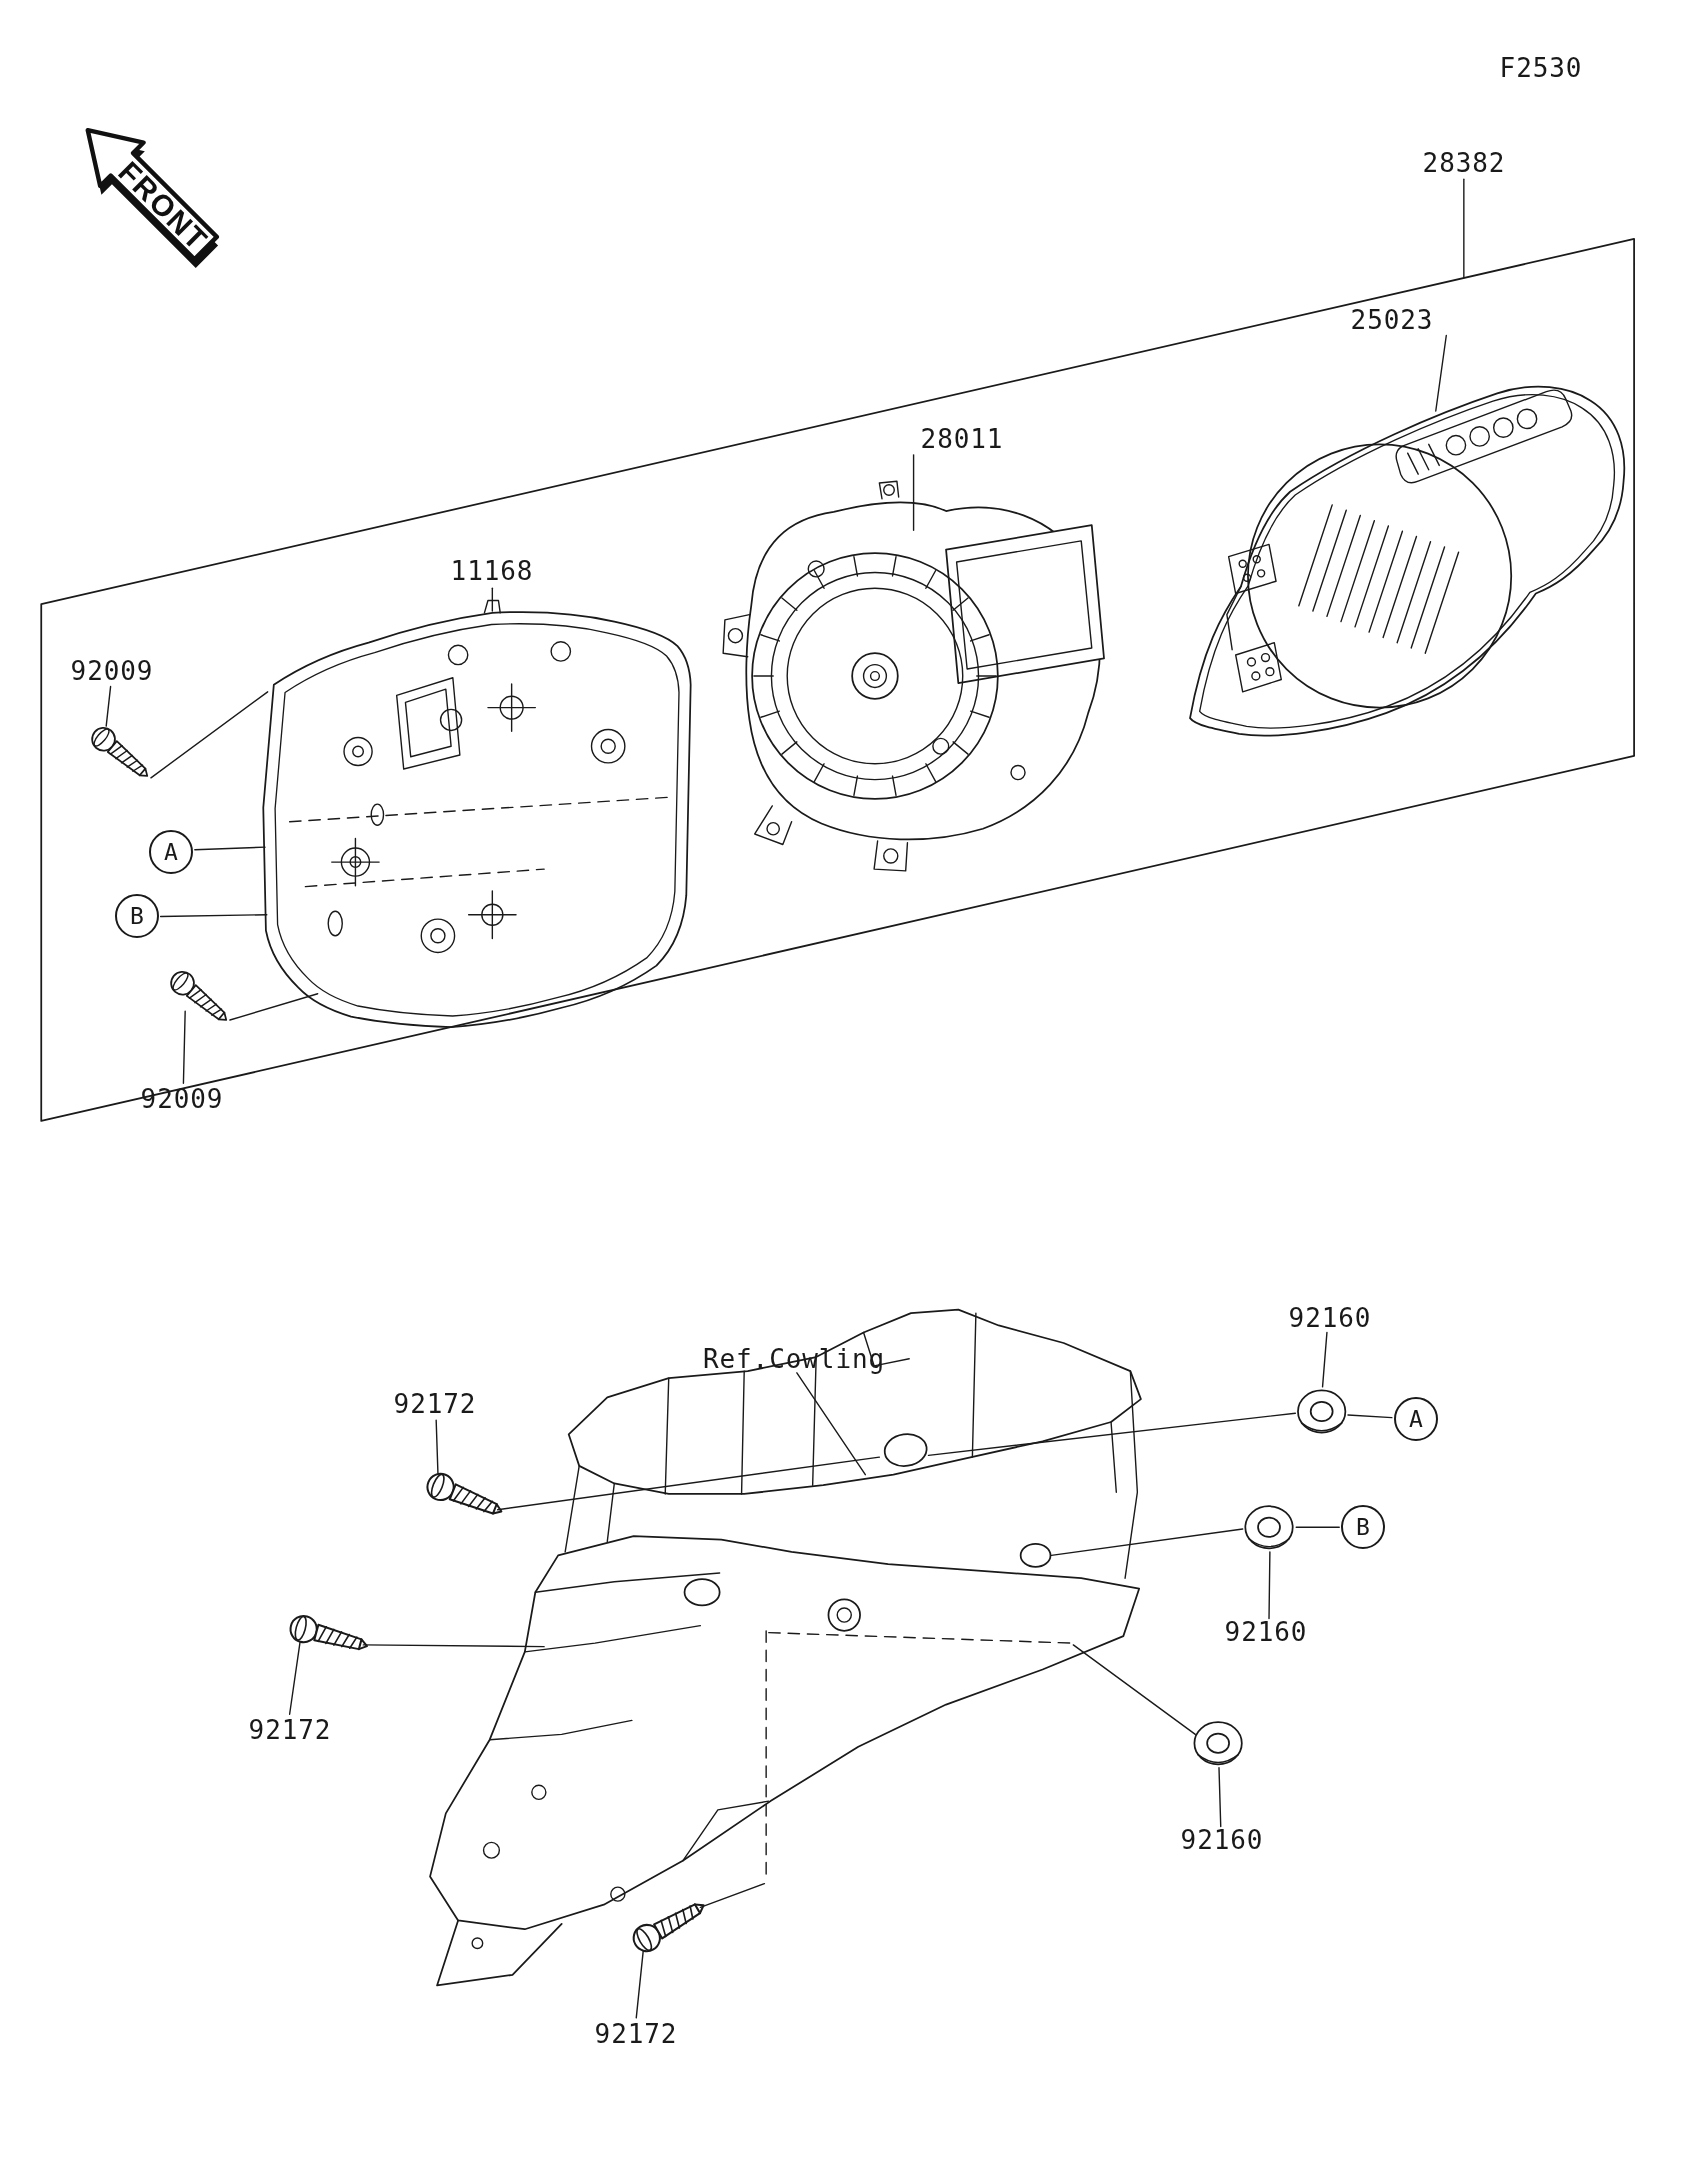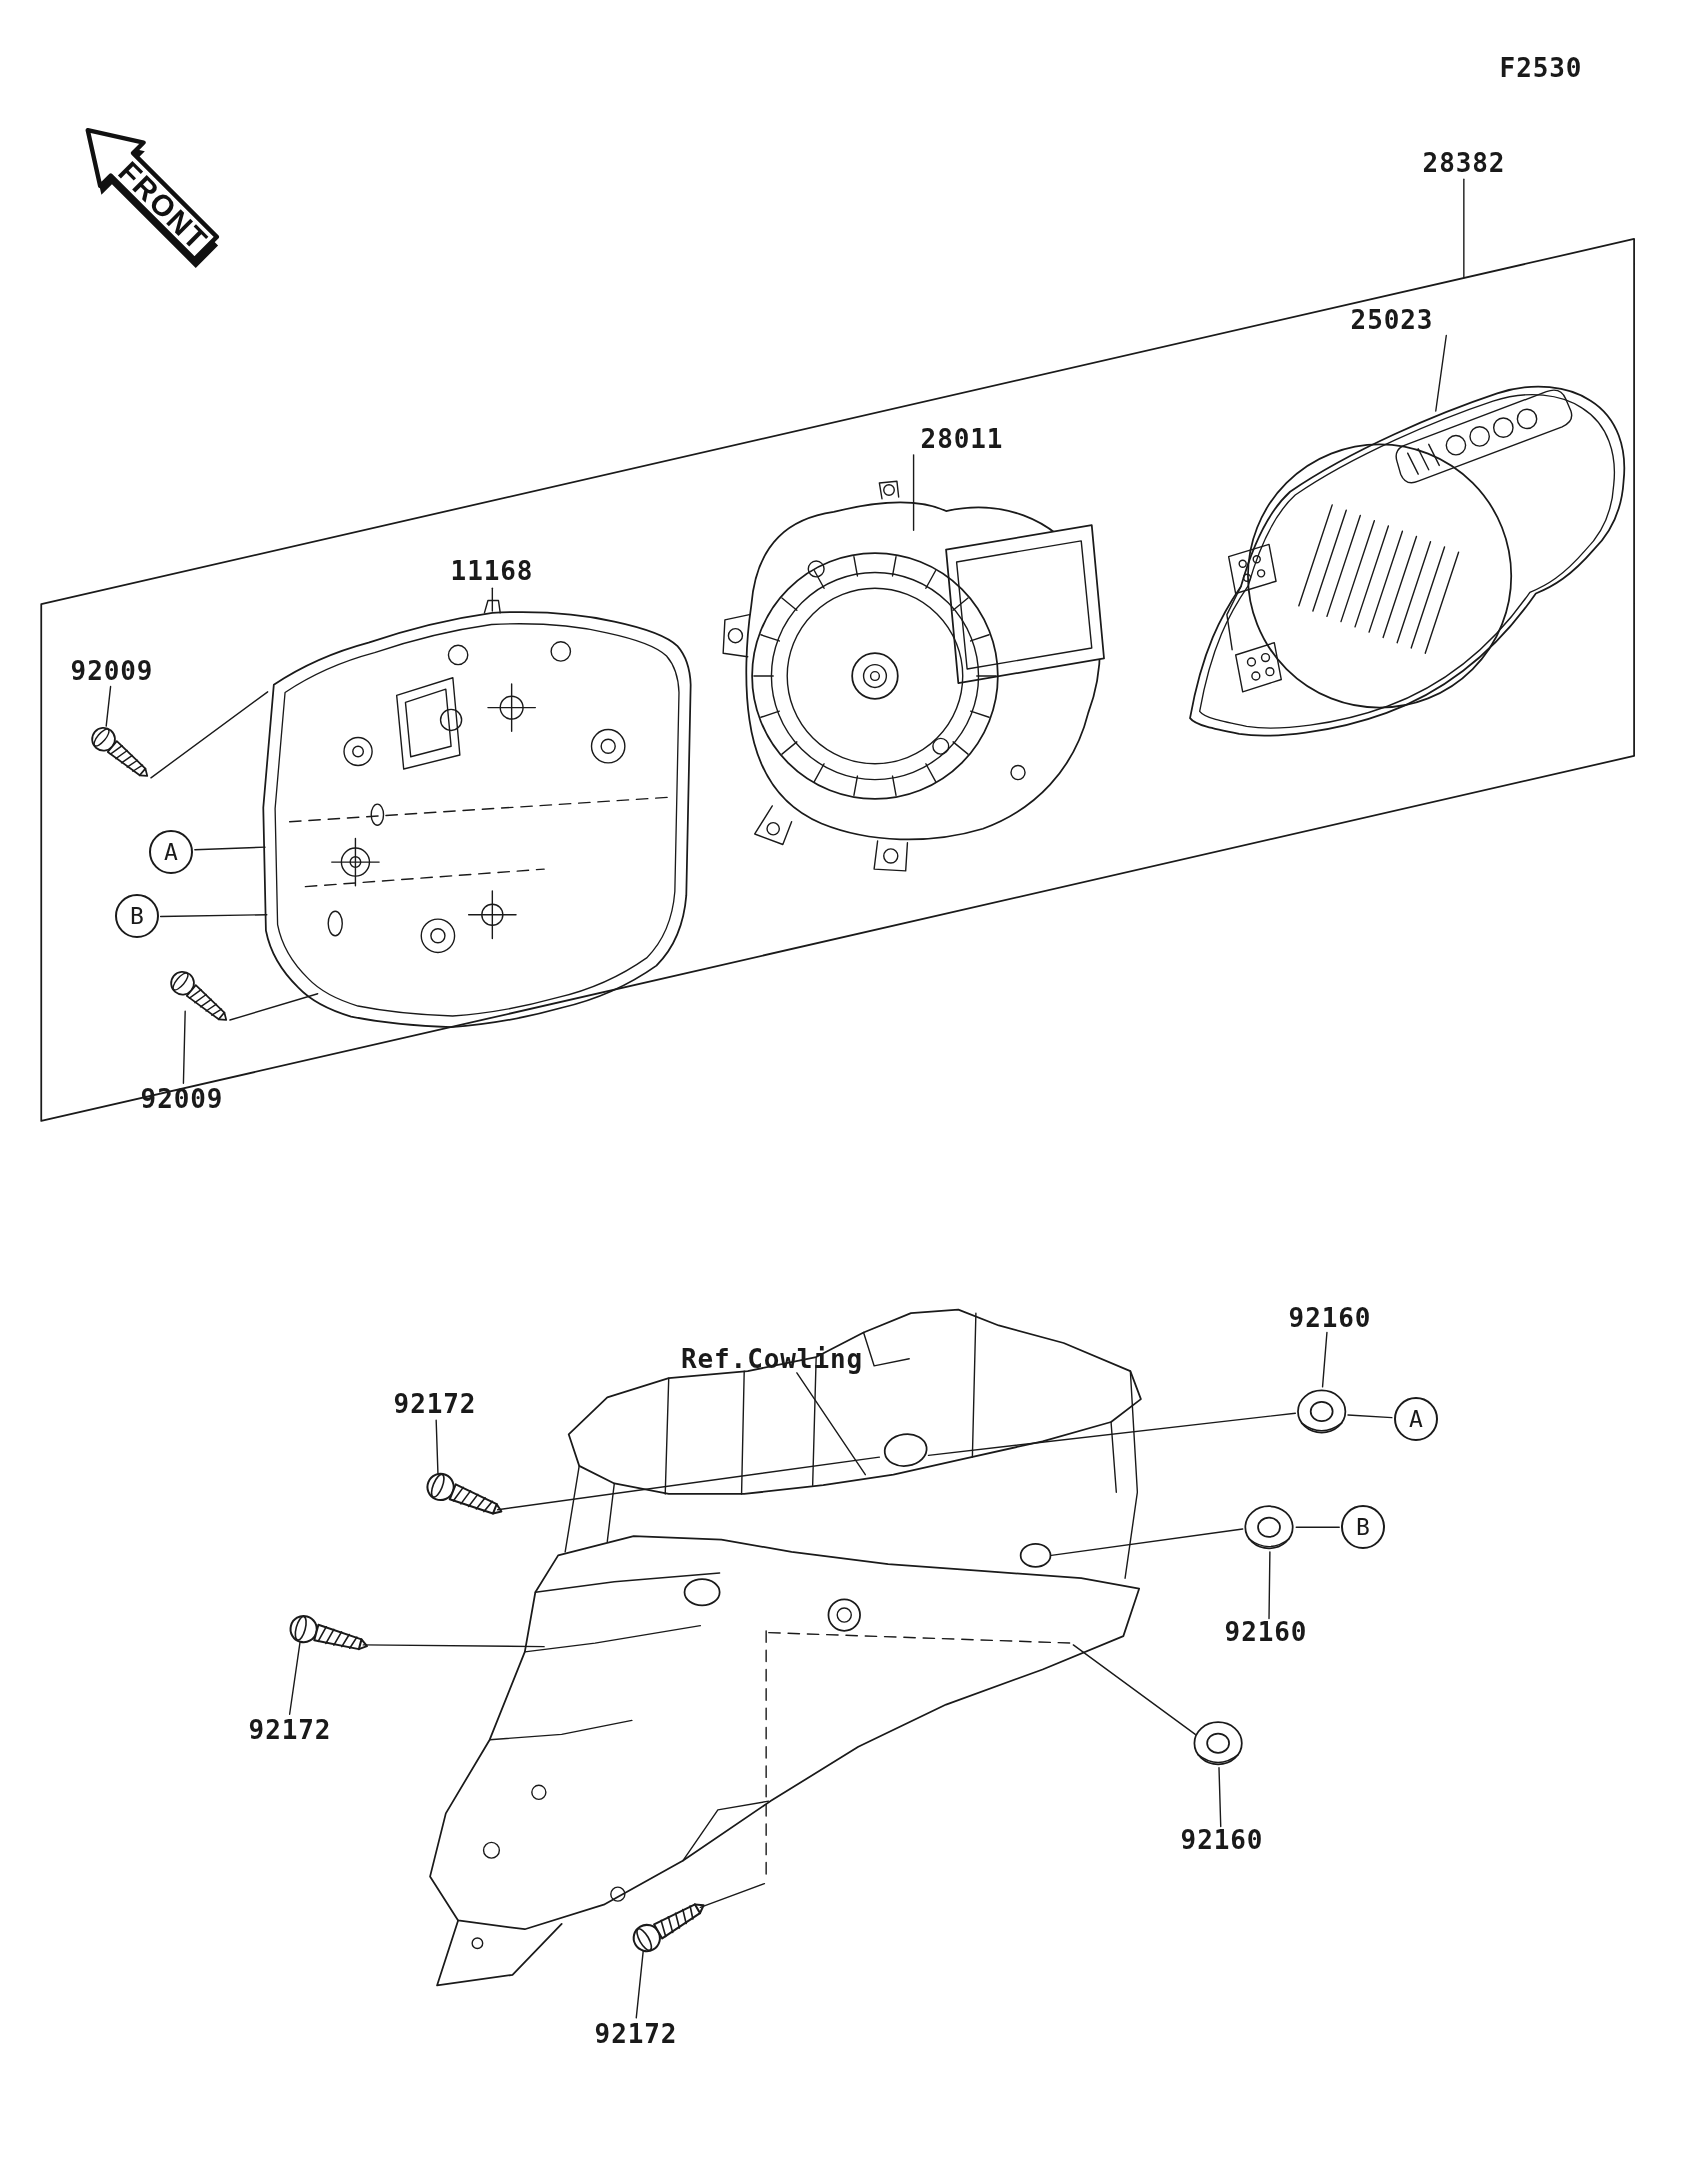--- a/index.html
+++ b/index.html
@@ -7,21 +7,21 @@
     position:relative;width:1685px;height:2177px;background:#ffffff;
     font-family:"DejaVu Sans Mono","Liberation Mono",monospace;color:#1a1a1a;overflow:hidden;
   }
   svg.artwork{position:absolute;left:0;top:0;}
   .ln{fill:none;stroke:#1a1a1a;stroke-width:2;stroke-linecap:round;stroke-linejoin:round;}
   .thin{stroke-width:1.6;}
   .dash{stroke-dasharray:13 9;}
   .wfill{fill:#ffffff;stroke:#1a1a1a;stroke-width:2;stroke-linejoin:round;}
   .part-label{
     position:absolute;transform:translate(-50%,-50%);
-    font-size:26px;letter-spacing:0.9px;white-space:nowrap;line-height:1;font-weight:bold;
+    font-size:26px;letter-spacing:0.9px;white-space:nowrap;line-height:1;
   }
   .callout{
     position:absolute;width:44px;height:44px;box-sizing:border-box;
     border:2.6px solid #1a1a1a;border-radius:50%;background:#fff;
     display:flex;align-items:center;justify-content:center;
     font-size:23px;transform:translate(-50%,-50%);
   }
   .front-text{
     font-family:"Liberation Sans","DejaVu Sans",sans-serif;
     font-size:34px;font-weight:bold;letter-spacing:2px;fill:#111;
@@ -229,21 +229,21 @@
   </svg>
 
   <div class="part-label" style="left:1541px;top:68px">F2530</div>
   <div class="part-label" style="left:1464px;top:163px">28382</div>
   <div class="part-label" style="left:1392px;top:320px">25023</div>
   <div class="part-label" style="left:962px;top:439px">28011</div>
   <div class="part-label" style="left:492px;top:571px">11168</div>
   <div class="part-label" style="left:112px;top:671px">92009</div>
   <div class="part-label" style="left:182px;top:1099px">92009</div>
 
-  <div class="part-label" style="left:772px;top:1359px">Ref.Cowling</div>
+  <div class="part-label" style="left:794px;top:1359px">Ref.Cowling</div>
   <div class="part-label" style="left:435px;top:1404px">92172</div>
   <div class="part-label" style="left:290px;top:1730px">92172</div>
   <div class="part-label" style="left:636px;top:2034px">92172</div>
   <div class="part-label" style="left:1330px;top:1318px">92160</div>
   <div class="part-label" style="left:1266px;top:1632px">92160</div>
   <div class="part-label" style="left:1222px;top:1840px">92160</div>
 
   <div class="callout" style="left:171px;top:852px">A</div>
   <div class="callout" style="left:137px;top:916px">B</div>
   <div class="callout" style="left:1416px;top:1419px">A</div>

